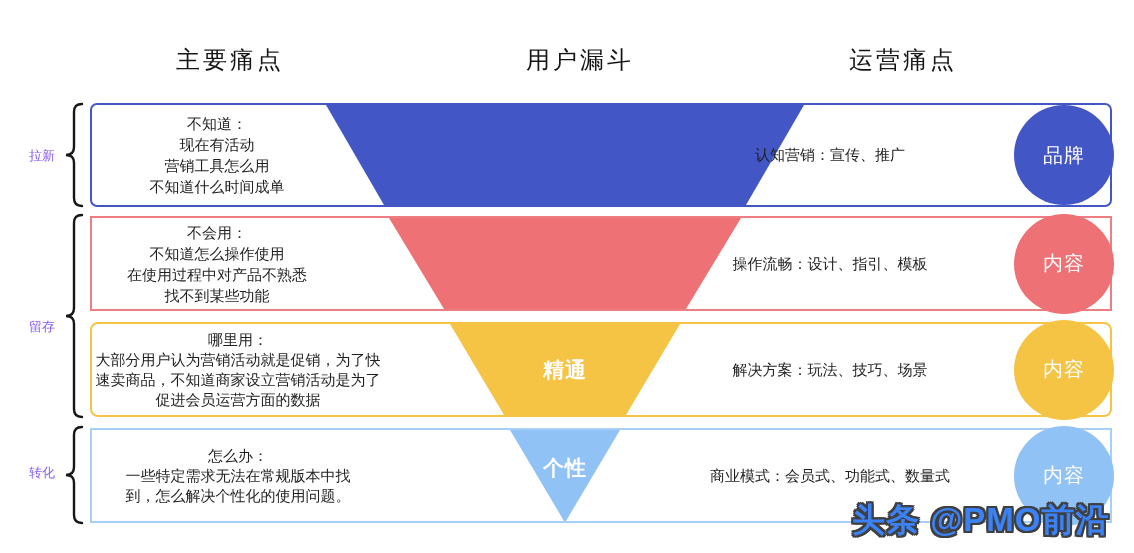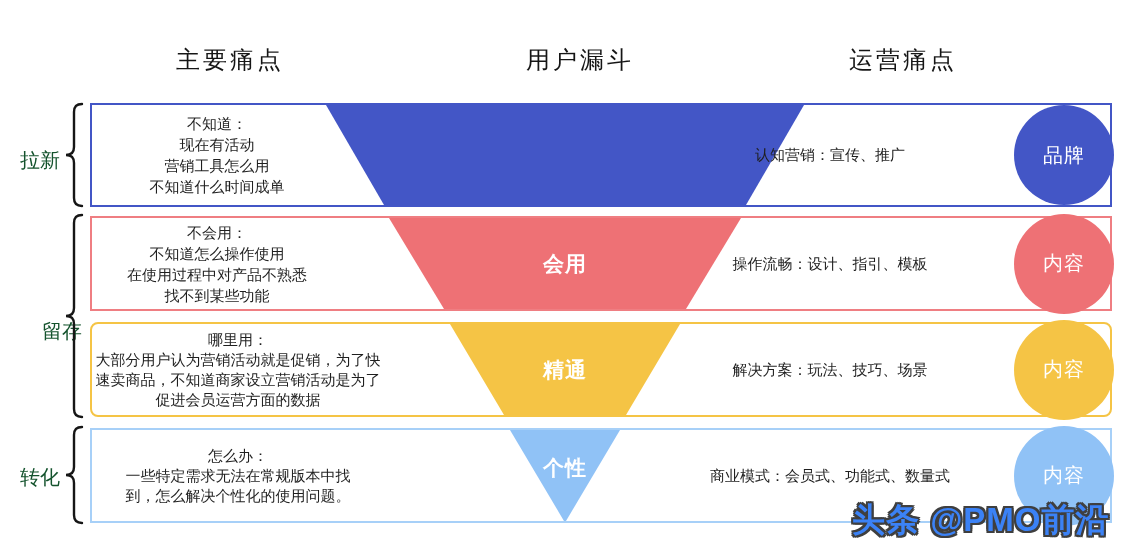--- a/index.html
+++ b/index.html
@@ -5,23 +5,23 @@
   * { margin:0; padding:0; box-sizing:border-box; }
   body { background:#fff; font-family:"Liberation Sans", sans-serif; }
   .stage { position:relative; width:1134px; height:553px; background:#fff; overflow:hidden; }
 
   
   .hdr { position:absolute; top:44px; transform:translateX(-50%); font-size:24px;
          font-weight:500; letter-spacing:3px; color:#151515; white-space:nowrap; }
   .h1 { left:230px; } .h2 { left:580px; } .h3 { left:903px; }
 
   
-  .grp-label { position:absolute; left:20px; width:44px; text-align:left;
-               font-size:20px; color:#14532d; }
-  .g1 { top:147px; } .g2 { top:318px;margin-left:22px; } .g3 { top:464px; }
+  .grp-label { position:absolute; left:20px; width:44px; text-align:center;
+               font-size:13px; color:#8b5cf6; }
+  .g1 { top:147px; } .g2 { top:318px; } .g3 { top:464px; }
   .brace { position:absolute; left:62px; }
   .brace path { stroke:#161616; stroke-width:2.4; fill:none; stroke-linecap:round; }
 
   
   .row { position:absolute; left:90px; width:1022px; background:#fff;
          border:2px solid; overflow:visible; }
   .r1 { top:103px; height:104px; }
   .r2 { top:216px; height:95px; }
   .r3 { top:322px; height:95px;border-radius:8px; }
   .r4 { top:428px; height:95px;padding-left:28px; }
@@ -79,37 +79,36 @@
   <div class="grp-label g2">留存</div>
   <svg class="brace" style="top:213px" width="24" height="206" viewBox="0 0 24 206">
     <path d="M20 2 Q12 2 12 10 L12 95 Q12 103 4 103 Q12 103 12 111 L12 196 Q12 204 20 204"></path>
   </svg>
 
   <div class="grp-label g3">转化</div>
   <svg class="brace" style="top:425px" width="24" height="100" viewBox="0 0 24 100">
     <path d="M20 2 Q12 2 12 10 L12 42 Q12 50 4 50 Q12 50 12 58 L12 90 Q12 98 20 98"></path>
   </svg>
 
-  <div class="row r1" style="border-color: rgb(67, 86, 198);">
+  <div class="row r1" style="border-color: rgb(67, 86, 198); border-radius: 7px;">
     <div class="fun" style="background: rgb(67, 86, 198);"></div>
     <div class="pain">不知道：
 现在有活动
 营销工具怎么用
 不知道什么时间成单</div>
     <div class="ops">认知营销：宣传、推广</div>
     <div class="circle" style="background: rgb(67, 86, 198);">品牌</div>
   </div>
 
   <div class="row r2" style="border-color: rgb(239, 126, 130);">
     <div class="fun" style="background: rgb(238, 113, 117);"></div>
     <div class="pain">不会用：
 不知道怎么操作使用
 在使用过程中对产品不熟悉
 找不到某些功能</div>
-    <div class="fun-label">会用</div>
     <div class="ops">操作流畅：设计、指引、模板</div>
     <div class="circle" style="background: rgb(238, 113, 117);">内容</div>
   </div>
 
   <div class="row r3" style="border-color: rgb(245, 196, 69);">
     <div class="fun" style="background: rgb(245, 196, 69);"></div>
     <div class="pain">哪里用：
 大部分用户认为营销活动就是促销，为了快
 速卖商品，不知道商家设立营销活动是为了
 促进会员运营方面的数据</div>

